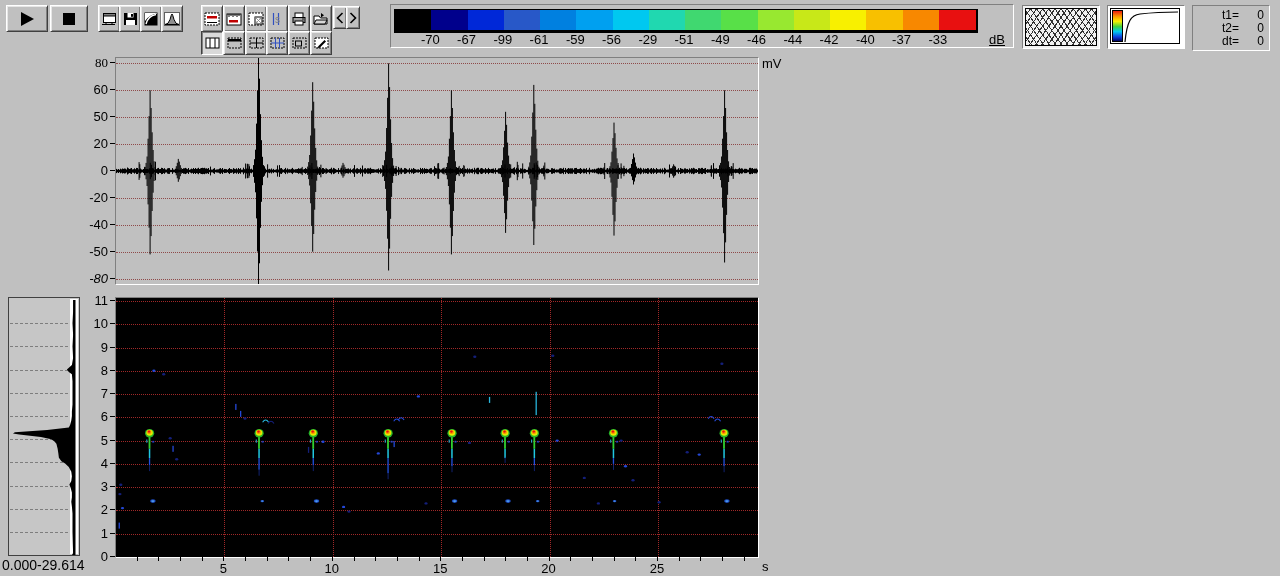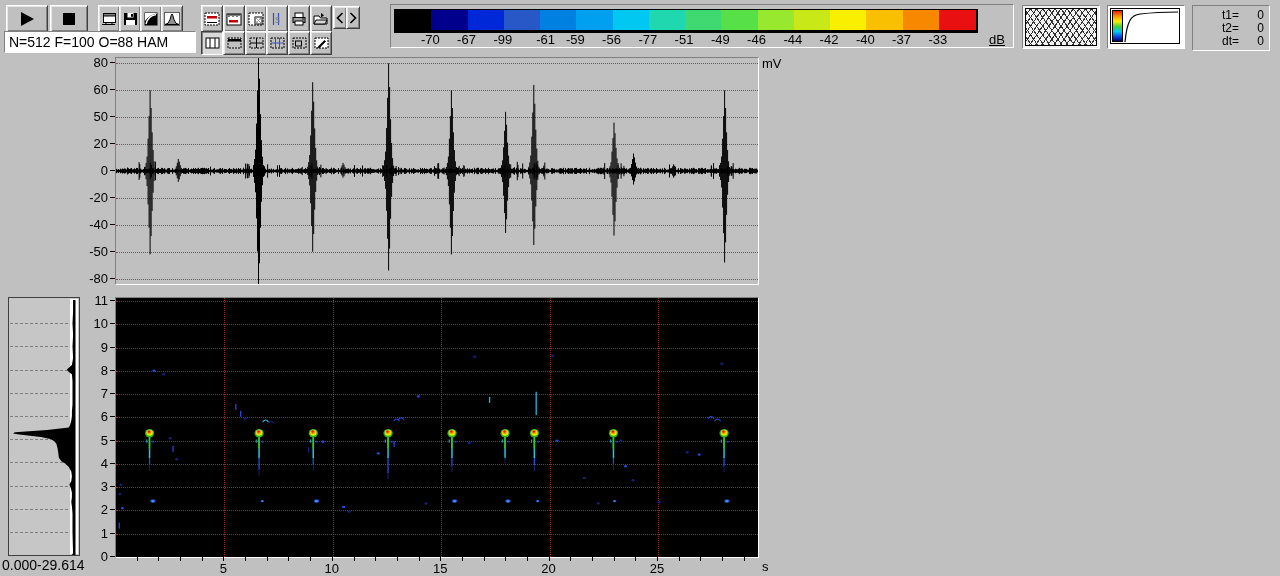--- a/index.html
+++ b/index.html
@@ -111,23 +111,20 @@
     <svg width="8" height="12" viewBox="0 0 8 12">
         <path d="M6.5,1 L1.5,6 L6.5,11" stroke="#000" stroke-width="1.6" fill="none"></path>
       </svg>
   </div>
   <div class="btn" style="left:346px;top:6px;width:12px;height:21px;">
     <svg width="8" height="12" viewBox="0 0 8 12">
         <path d="M1.5,1 L6.5,6 L1.5,11" stroke="#000" stroke-width="1.6" fill="none"></path>
       </svg>
   </div>
 
-  <div class="sunken" style="position:absolute;left:4px;top:31px;width:190px;height:20px;background:#fff;display:flex;align-items:center;">
-    <span class="lbl" style="padding-left:4px;font-size:14px;">N=512 F=100 O=88 HAM</span>
-  </div>
 
   <div class="btn pressed" style="left:201px;top:31px;width:20px;height:22px;">
     <svg width="15" height="12" viewBox="0 0 15 12">
       <rect x="1" y="1" width="13" height="10" fill="#fff" stroke="#000"></rect>
         <path d="M5,1 v10 M10,1 v10" stroke="#000"></path>
       </svg>
   </div>
   <div class="btn" style="left:223px;top:31px;width:20px;height:22px;">
     <svg width="15" height="12" viewBox="0 0 15 12">
       <rect x="1" y="1" width="13" height="10" fill="none" stroke="#000" stroke-dasharray="2 1"></rect>
@@ -178,24 +175,24 @@
           <div style="position: absolute; left: 435px; top: 0px; width: 36.75px; height: 20px; background: rgb(248, 240, 0);"></div>
           <div style="position: absolute; left: 471.25px; top: 0px; width: 36.75px; height: 20px; background: rgb(248, 192, 0);"></div>
           <div style="position: absolute; left: 507.5px; top: 0px; width: 36.75px; height: 20px; background: rgb(248, 136, 0);"></div>
           <div style="position: absolute; left: 543.75px; top: 0px; width: 36.75px; height: 20px; background: rgb(232, 16, 16);"></div>
         </div>
     </div>
     <div id="colorbar-labels" class="abs" style="left:3px;top:27px;width:582px;height:14px;">
         <div style="position: absolute; left: 20.3px; top: 0px; width: 32px; text-align: center; font-size: 13px;">-70</div>
         <div style="position: absolute; left: 56.5px; top: 0px; width: 32px; text-align: center; font-size: 13px;">-67</div>
         <div style="position: absolute; left: 92.8px; top: 0px; width: 32px; text-align: center; font-size: 13px;">-99</div>
-        <div style="position: absolute; left: 129px; top: 0px; width: 32px; text-align: right; font-size: 13px;">-61</div>
+        <div style="position: absolute; left: 129px; top: 0px; width: 32px; text-align: center; font-size: 13px;">-61</div>
         <div style="position: absolute; left: 165.3px; top: 0px; width: 32px; text-align: center; font-size: 13px;">-59</div>
         <div style="position: absolute; left: 201.5px; top: 0px; width: 32px; text-align: center; font-size: 13px;">-56</div>
-        <div style="position: absolute; left: 237.8px; top: 0px; width: 32px; text-align: center; font-size: 13px;">-77</div>
+        <div style="position: absolute; left: 237.8px; top: 0px; width: 32px; text-align: center; font-size: 13px;">-29</div>
         <div style="position: absolute; left: 274px; top: 0px; width: 32px; text-align: center; font-size: 13px;">-51</div>
         <div style="position: absolute; left: 310.3px; top: 0px; width: 32px; text-align: center; font-size: 13px;">-49</div>
         <div style="position: absolute; left: 346.5px; top: 0px; width: 32px; text-align: center; font-size: 13px;">-46</div>
         <div style="position: absolute; left: 382.8px; top: 0px; width: 32px; text-align: center; font-size: 13px;">-44</div>
         <div style="position: absolute; left: 419px; top: 0px; width: 32px; text-align: center; font-size: 13px;">-42</div>
         <div style="position: absolute; left: 455.3px; top: 0px; width: 32px; text-align: center; font-size: 13px;">-40</div>
         <div style="position: absolute; left: 491.5px; top: 0px; width: 32px; text-align: center; font-size: 13px;">-37</div>
         <div style="position: absolute; left: 527.8px; top: 0px; width: 32px; text-align: center; font-size: 13px;">-33</div>
       </div>
     <span class="ticktxt" style="left:588px;top:28px;width:26px;text-decoration:underline;">dB</span>
@@ -254,29 +251,29 @@
         <div class="hgrid" style="position: absolute; top: 220.6px;"></div>
       </div>
     <div id="wf-svg" style="position:absolute;left:0;top:0;width:642px;height:226px;">
         <svg width="642" height="226" viewBox="0 0 642 226">
           <path d="M0.5,110.9V115.1M1.5,111.7V114.3M2.5,111.0V115.0M3.5,111.8V114.2M4.5,110.7V115.3M5.5,111.3V114.7M6.5,110.5V115.5M7.5,110.9V115.1M8.5,110.5V115.5M9.5,110.7V115.3M10.5,111.5V114.5M11.5,109.5V116.5M12.5,110.3V115.7M13.5,111.0V115.0M14.5,110.5V115.5M15.5,110.0V116.0M16.5,111.4V114.6M17.5,111.2V114.8M18.5,110.3V115.7M19.5,111.2V114.8M20.5,109.9V116.1M21.5,110.0V116.0M22.5,111.4V114.6M23.5,111.1V114.9M24.5,110.5V115.5M25.5,111.4V114.6M26.5,111.7V114.3M27.5,111.0V115.0M28.5,109.4V116.6M29.5,111.0V115.0M30.5,111.0V115.0M31.5,111.0V115.0M32.5,111.4V114.6M33.5,110.3V115.7M34.5,111.3V114.7M35.5,106.8V119.2M36.5,110.1V115.9M37.5,110.5V115.5M38.5,111.9V114.1M39.5,111.2V114.8M40.5,111.1V114.9M41.5,110.3V115.7M42.5,109.9V116.1M43.5,111.1V114.9M44.5,111.0V115.0M45.5,109.8V116.2M46.5,110.0V116.0M47.5,110.9V115.1M48.5,110.2V115.8M49.5,111.4V114.6M50.5,111.6V114.4M51.5,110.4V115.6M52.5,110.1V115.9M53.5,110.1V115.9M54.5,111.8V114.2M55.5,111.9V114.1M56.5,110.1V115.9M57.5,111.6V114.4M58.5,111.8V114.2M59.5,110.9V115.1M60.5,111.2V114.8M61.5,111.3V114.7M62.5,111.6V114.4M63.5,111.9V114.1M64.5,111.7V114.3M65.5,111.7V114.3M66.5,111.0V115.0M67.5,110.3V115.7M68.5,110.3V115.7M69.5,109.9V116.1M70.5,110.5V115.5M71.5,111.2V114.8M72.5,110.0V116.0M73.5,111.8V114.2M74.5,111.3V114.7M75.5,110.6V115.4M76.5,111.1V114.9M77.5,110.0V116.0M78.5,111.0V115.0M79.5,110.0V116.0M80.5,110.9V115.1M81.5,110.5V115.5M82.5,109.8V116.2M83.5,111.0V115.0M84.5,110.4V115.6M85.5,110.0V116.0M86.5,109.8V116.2M87.5,110.1V115.9M88.5,109.8V116.2M89.5,110.5V115.5M90.5,110.3V115.7M91.5,110.8V115.2M92.5,110.0V116.0M93.5,111.8V114.2M94.5,108.6V117.4M95.5,111.6V114.4M96.5,111.6V114.4M97.5,110.8V115.2M98.5,110.1V115.9M99.5,111.8V114.2M100.5,111.5V114.5M101.5,111.4V114.6M102.5,111.3V114.7M103.5,110.6V115.4M104.5,110.1V115.9M105.5,111.2V114.8M106.5,110.0V116.0M107.5,111.7V114.3M108.5,110.9V115.1M109.5,111.1V114.9M110.5,111.2V114.8M111.5,111.8V114.2M112.5,110.9V115.1M113.5,110.0V116.0M114.5,111.1V114.9M115.5,111.1V114.9M116.5,111.6V114.4M117.5,110.1V115.9M118.5,110.8V115.2M119.5,111.2V114.8M120.5,110.3V115.7M121.5,111.4V114.6M122.5,110.0V116.0M123.5,111.1V114.9M124.5,110.2V115.8M125.5,111.7V114.3M126.5,111.6V114.4M127.5,109.7V116.3M128.5,111.2V114.8M129.5,111.6V114.4M130.5,110.6V115.4M131.5,110.4V115.6M132.5,110.7V115.3M133.5,108.3V117.7M134.5,111.2V114.8M135.5,110.7V115.3M136.5,111.7V114.3M137.5,110.1V115.9M138.5,110.8V115.2M139.5,110.6V115.4M140.5,111.7V114.3M141.5,111.1V114.9M142.5,110.3V115.7M143.5,111.0V115.0M144.5,111.0V115.0M145.5,110.0V116.0M146.5,111.4V114.6M147.5,111.8V114.2M148.5,108.3V117.7M149.5,110.6V115.4M150.5,111.8V114.2M151.5,111.6V114.4M152.5,111.3V114.7M153.5,110.8V115.2M154.5,111.5V114.5M155.5,110.5V115.5M156.5,111.7V114.3M157.5,110.9V115.1M158.5,111.9V114.1M159.5,111.7V114.3M160.5,111.3V114.7M161.5,107.4V118.6M162.5,111.6V114.4M163.5,107.1V118.9M164.5,110.3V115.7M165.5,110.0V116.0M166.5,111.3V114.7M167.5,111.8V114.2M168.5,111.1V114.9M169.5,109.9V116.1M170.5,111.6V114.4M171.5,110.4V115.6M172.5,111.4V114.6M173.5,111.2V114.8M174.5,111.4V114.6M175.5,110.8V115.2M176.5,109.9V116.1M177.5,111.2V114.8M178.5,111.6V114.4M179.5,111.2V114.8M180.5,111.2V114.8M181.5,111.0V115.0M182.5,110.2V115.8M183.5,110.8V115.2M184.5,110.5V115.5M185.5,110.3V115.7M186.5,111.4V114.6M187.5,111.4V114.6M188.5,111.0V115.0M189.5,110.1V115.9M190.5,110.9V115.1M191.5,111.4V114.6M192.5,110.4V115.6M193.5,110.4V115.6M194.5,110.9V115.1M195.5,111.8V114.2M196.5,111.3V114.7M197.5,111.0V115.0M198.5,111.2V114.8M199.5,110.9V115.1M200.5,110.7V115.3M201.5,110.2V115.8M202.5,110.4V115.6M203.5,109.0V117.0M204.5,109.9V116.1M205.5,111.3V114.7M206.5,110.0V116.0M207.5,110.1V115.9M208.5,111.1V114.9M209.5,111.6V114.4M210.5,110.7V115.3M211.5,111.2V114.8M212.5,111.7V114.3M213.5,111.1V114.9M214.5,110.8V115.2M215.5,109.7V116.3M216.5,111.4V114.6M217.5,109.9V116.1M218.5,110.4V115.6M219.5,111.1V114.9M220.5,111.7V114.3M221.5,111.9V114.1M222.5,110.1V115.9M223.5,111.9V114.1M224.5,111.5V114.5M225.5,109.8V116.2M226.5,111.9V114.1M227.5,110.7V115.3M228.5,111.7V114.3M229.5,110.9V115.1M230.5,110.9V115.1M231.5,110.7V115.3M232.5,110.4V115.6M233.5,111.3V114.7M234.5,110.5V115.5M235.5,111.9V114.1M236.5,111.2V114.8M237.5,110.3V115.7M238.5,107.1V118.9M239.5,111.4V114.6M240.5,110.5V115.5M241.5,110.2V115.8M242.5,111.1V114.9M243.5,111.3V114.7M244.5,109.9V116.1M245.5,111.2V114.8M246.5,107.5V118.5M247.5,111.5V114.5M248.5,110.4V115.6M249.5,110.2V115.8M250.5,111.3V114.7M251.5,110.3V115.7M252.5,110.3V115.7M253.5,110.6V115.4M254.5,109.8V116.2M255.5,110.9V115.1M256.5,111.1V114.9M257.5,111.1V114.9M258.5,111.4V114.6M259.5,111.6V114.4M260.5,111.3V114.7M261.5,111.2V114.8M262.5,110.4V115.6M263.5,111.8V114.2M264.5,111.7V114.3M265.5,111.2V114.8M266.5,111.8V114.2M267.5,108.7V117.3M268.5,110.8V115.2M269.5,111.6V114.4M270.5,110.8V115.2M271.5,110.9V115.1M272.5,111.7V114.3M273.5,110.5V115.5M274.5,110.2V115.8M275.5,110.0V116.0M276.5,110.5V115.5M277.5,110.3V115.7M278.5,110.4V115.6M279.5,110.0V116.0M280.5,110.4V115.6M281.5,111.7V114.3M282.5,108.9V117.1M283.5,111.8V114.2M284.5,111.3V114.7M285.5,109.9V116.1M286.5,111.5V114.5M287.5,111.6V114.4M288.5,110.1V115.9M289.5,110.2V115.8M290.5,110.8V115.2M291.5,111.7V114.3M292.5,111.6V114.4M293.5,110.2V115.8M294.5,111.9V114.1M295.5,110.6V115.4M296.5,111.3V114.7M297.5,110.0V116.0M298.5,110.8V115.2M299.5,111.2V114.8M300.5,111.7V114.3M301.5,111.5V114.5M302.5,111.3V114.7M303.5,111.9V114.1M304.5,109.9V116.1M305.5,111.1V114.9M306.5,110.0V116.0M307.5,111.3V114.7M308.5,110.1V115.9M309.5,111.0V115.0M310.5,110.7V115.3M311.5,111.0V115.0M312.5,111.6V114.4M313.5,110.8V115.2M314.5,110.2V115.8M315.5,110.2V115.8M316.5,111.7V114.3M317.5,111.3V114.7M318.5,108.2V117.8M319.5,109.9V116.1M320.5,110.3V115.7M321.5,111.2V114.8M322.5,111.2V114.8M323.5,110.7V115.3M324.5,111.6V114.4M325.5,111.3V114.7M326.5,110.4V115.6M327.5,110.3V115.7M328.5,111.6V114.4M329.5,110.8V115.2M330.5,111.0V115.0M331.5,111.5V114.5M332.5,111.3V114.7M333.5,110.8V115.2M334.5,110.2V115.8M335.5,111.1V114.9M336.5,111.0V115.0M337.5,111.4V114.6M338.5,111.6V114.4M339.5,111.0V115.0M340.5,109.9V116.1M341.5,109.9V116.1M342.5,109.5V116.5M343.5,111.7V114.3M344.5,110.2V115.8M345.5,110.9V115.1M346.5,109.9V116.1M347.5,111.7V114.3M348.5,111.3V114.7M349.5,110.8V115.2M350.5,111.3V114.7M351.5,110.3V115.7M352.5,111.4V114.6M353.5,110.5V115.5M354.5,111.4V114.6M355.5,111.1V114.9M356.5,110.6V115.4M357.5,111.9V114.1M358.5,109.8V116.2M359.5,111.5V114.5M360.5,110.4V115.6M361.5,109.8V116.2M362.5,109.8V116.2M363.5,111.7V114.3M364.5,110.5V115.5M365.5,110.0V116.0M366.5,110.4V115.6M367.5,111.2V114.8M368.5,111.4V114.6M369.5,110.0V116.0M370.5,111.2V114.8M371.5,111.2V114.8M372.5,109.9V116.1M373.5,111.0V115.0M374.5,111.4V114.6M375.5,110.9V115.1M376.5,110.8V115.2M377.5,110.5V115.5M378.5,111.7V114.3M379.5,110.1V115.9M380.5,111.9V114.1M381.5,111.6V114.4M382.5,110.4V115.6M383.5,110.3V115.7M384.5,109.9V116.1M385.5,111.0V115.0M386.5,111.7V114.3M387.5,110.0V116.0M388.5,111.1V114.9M389.5,110.9V115.1M390.5,111.4V114.6M391.5,110.0V116.0M392.5,111.6V114.4M393.5,111.2V114.8M394.5,111.4V114.6M395.5,110.9V115.1M396.5,110.7V115.3M397.5,110.1V115.9M398.5,110.2V115.8M399.5,111.4V114.6M400.5,109.8V116.2M401.5,110.9V115.1M402.5,110.5V115.5M403.5,111.9V114.1M404.5,110.3V115.7M405.5,110.7V115.3M406.5,110.0V116.0M407.5,111.4V114.6M408.5,110.8V115.2M409.5,111.2V114.8M410.5,111.9V114.1M411.5,111.8V114.2M412.5,110.2V115.8M413.5,110.4V115.6M414.5,110.8V115.2M415.5,111.4V114.6M416.5,109.8V116.2M417.5,109.9V116.1M418.5,110.1V115.9M419.5,111.9V114.1M420.5,111.4V114.6M421.5,111.7V114.3M422.5,111.6V114.4M423.5,110.3V115.7M424.5,111.2V114.8M425.5,110.3V115.7M426.5,110.2V115.8M427.5,109.6V116.4M428.5,110.3V115.7M429.5,111.5V114.5M430.5,110.7V115.3M431.5,110.7V115.3M432.5,110.9V115.1M433.5,111.7V114.3M434.5,111.9V114.1M435.5,110.2V115.8M436.5,110.2V115.8M437.5,110.9V115.1M438.5,110.6V115.4M439.5,111.8V114.2M440.5,111.4V114.6M441.5,111.6V114.4M442.5,111.5V114.5M443.5,110.5V115.5M444.5,110.2V115.8M445.5,110.4V115.6M446.5,110.9V115.1M447.5,109.8V116.2M448.5,111.9V114.1M449.5,110.0V116.0M450.5,111.6V114.4M451.5,110.8V115.2M452.5,110.0V116.0M453.5,110.6V115.4M454.5,110.3V115.7M455.5,110.4V115.6M456.5,110.3V115.7M457.5,111.6V114.4M458.5,110.2V115.8M459.5,110.0V116.0M460.5,109.9V116.1M461.5,111.1V114.9M462.5,111.1V114.9M463.5,110.8V115.2M464.5,110.0V116.0M465.5,110.9V115.1M466.5,111.6V114.4M467.5,110.6V115.4M468.5,110.7V115.3M469.5,111.3V114.7M470.5,110.1V115.9M471.5,111.9V114.1M472.5,111.6V114.4M473.5,109.8V116.2M474.5,111.7V114.3M475.5,111.7V114.3M476.5,111.2V114.8M477.5,111.5V114.5M478.5,110.8V115.2M479.5,111.5V114.5M480.5,110.7V115.3M481.5,110.4V115.6M482.5,109.8V116.2M483.5,110.5V115.5M484.5,109.8V116.2M485.5,109.9V116.1M486.5,110.4V115.6M487.5,110.4V115.6M488.5,110.9V115.1M489.5,111.8V114.2M490.5,111.5V114.5M491.5,110.0V116.0M492.5,111.7V114.3M493.5,110.3V115.7M494.5,110.8V115.2M495.5,111.6V114.4M496.5,110.2V115.8M497.5,110.5V115.5M498.5,110.9V115.1M499.5,110.7V115.3M500.5,110.4V115.6M501.5,110.9V115.1M502.5,110.9V115.1M503.5,109.8V116.2M504.5,110.9V115.1M505.5,110.2V115.8M506.5,110.3V115.7M507.5,110.2V115.8M508.5,110.0V116.0M509.5,110.9V115.1M510.5,110.3V115.7M511.5,111.7V114.3M512.5,111.2V114.8M513.5,110.3V115.7M514.5,110.4V115.6M515.5,110.2V115.8M516.5,111.8V114.2M517.5,111.7V114.3M518.5,111.7V114.3M519.5,109.8V116.2M520.5,110.6V115.4M521.5,110.5V115.5M522.5,109.9V116.1M523.5,110.7V115.3M524.5,109.7V116.3M525.5,110.5V115.5M526.5,111.7V114.3M527.5,110.2V115.8M528.5,111.3V114.7M529.5,110.6V115.4M530.5,111.0V115.0M531.5,110.1V115.9M532.5,110.3V115.7M533.5,111.6V114.4M534.5,110.7V115.3M535.5,110.0V116.0M536.5,111.3V114.7M537.5,110.1V115.9M538.5,111.1V114.9M539.5,111.5V114.5M540.5,110.0V116.0M541.5,111.1V114.9M542.5,111.4V114.6M543.5,111.3V114.7M544.5,110.6V115.4M545.5,111.7V114.3M546.5,110.4V115.6M547.5,111.8V114.2M548.5,109.8V116.2M549.5,110.7V115.3M550.5,111.8V114.2M551.5,111.6V114.4M552.5,111.5V114.5M553.5,106.5V119.5M554.5,110.3V115.7M555.5,110.4V115.6M556.5,110.9V115.1M557.5,111.5V114.5M558.5,110.3V115.7M559.5,108.7V117.3M560.5,111.9V114.1M561.5,111.5V114.5M562.5,110.2V115.8M563.5,111.9V114.1M564.5,110.0V116.0M565.5,110.7V115.3M566.5,110.9V115.1M567.5,111.5V114.5M568.5,110.4V115.6M569.5,110.4V115.6M570.5,111.2V114.8M571.5,110.9V115.1M572.5,111.8V114.2M573.5,110.4V115.6M574.5,111.4V114.6M575.5,110.1V115.9M576.5,110.6V115.4M577.5,109.8V116.2M578.5,110.4V115.6M579.5,111.2V114.8M580.5,111.0V115.0M581.5,111.9V114.1M582.5,110.2V115.8M583.5,110.2V115.8M584.5,110.7V115.3M585.5,109.9V116.1M586.5,109.9V116.1M587.5,111.0V115.0M588.5,110.5V115.5M589.5,110.0V116.0M590.5,111.8V114.2M591.5,111.1V114.9M592.5,111.4V114.6M593.5,111.4V114.6M594.5,111.0V115.0M595.5,111.0V115.0M596.5,111.2V114.8M597.5,111.7V114.3M598.5,110.5V115.5M599.5,110.6V115.4M600.5,110.2V115.8M601.5,111.2V114.8M602.5,111.0V115.0M603.5,107.3V118.7M604.5,111.1V114.9M605.5,109.8V116.2M606.5,111.1V114.9M607.5,110.6V115.4M608.5,111.2V114.8M609.5,110.5V115.5M610.5,110.8V115.2M611.5,110.2V115.8M612.5,111.6V114.4M613.5,111.0V115.0M614.5,110.4V115.6M615.5,109.2V116.8M616.5,110.9V115.1M617.5,111.0V115.0M618.5,111.3V114.7M619.5,110.7V115.3M620.5,111.1V114.9M621.5,111.2V114.8M622.5,110.7V115.3M623.5,109.8V116.2M624.5,110.8V115.2M625.5,110.3V115.7M626.5,110.6V115.4M627.5,111.7V114.3M628.5,110.8V115.2M629.5,110.8V115.2M630.5,110.9V115.1M631.5,111.6V114.4M632.5,111.7V114.3M633.5,109.9V116.1M634.5,109.8V116.2M635.5,110.4V115.6M636.5,110.0V116.0M637.5,111.1V114.9M638.5,110.6V115.4M639.5,110.7V115.3M640.5,110.5V115.5M641.5,111.6V114.4M29.1,109.0V117.2M30.1,104.9V121.3M31.1,98.5V128.0M32.1,80.7V146.4M33.1,58.1V169.7M34.1,32.3V196.4M35.1,50.0V178.1M36.1,74.3V153.0M37.1,92.0V134.7M38.1,103.3V123.0M39.1,109.0V117.2M28.8,108.8V117.2M23.1,104.1V121.9M39.5,103.7V122.3M34.8,110.1V115.9M23.8,106.2V119.8M36.0,110.1V115.9M34.3,104.8V121.2M59.3,110.8V114.9M60.3,108.2V117.3M61.3,104.8V120.3M62.3,100.9V123.8M63.3,103.6V121.4M64.3,107.2V118.2M65.3,109.9V115.8M137.5,107.1V118.9M138.5,101.2V124.8M139.5,91.7V134.3M140.5,65.6V160.4M141.5,32.5V193.5M142.5,0.0V226.0M143.5,20.7V205.3M144.5,56.2V169.8M145.5,82.2V143.8M146.5,98.8V127.2M147.5,107.1V118.9M129.6,105.5V120.5M131.3,106.1V119.9M145.1,104.1V121.9M132.9,106.2V119.8M146.0,109.6V116.4M131.7,105.7V120.3M151.6,106.3V119.7M191.7,108.6V117.0M192.7,104.1V121.1M193.7,97.0V127.5M194.7,77.5V145.3M195.7,52.6V167.9M196.7,24.2V193.7M197.7,43.7V176.0M198.7,70.4V151.7M199.7,89.9V134.0M200.7,102.3V122.7M201.7,108.6V117.0M195.9,105.0V121.0M194.0,107.3V118.7M193.0,110.2V115.8M210.0,110.1V115.9M204.9,106.7V119.3M186.2,108.9V117.1M195.9,109.3V116.7M225.0,109.8V115.7M226.0,107.5V117.6M227.0,104.9V119.7M228.0,106.7V118.2M229.0,109.1V116.2M230.0,110.9V114.7M267.6,107.6V118.0M268.6,102.2V123.0M269.6,93.6V130.9M270.6,70.0V152.8M271.6,39.8V180.7M272.6,5.4V212.5M273.6,29.1V190.6M274.6,61.3V160.8M275.6,85.0V138.9M276.6,100.1V124.9M277.6,107.6V118.0M275.9,108.5V117.5M270.6,106.9V119.1M266.7,107.1V118.9M264.5,110.3V115.7M275.8,108.7V117.3M280.1,108.0V118.0M284.0,109.9V116.1M330.4,109.0V117.2M331.4,104.9V121.3M332.4,98.5V128.0M333.4,80.7V146.4M334.4,58.1V169.7M335.4,32.3V196.4M336.4,50.0V178.1M337.4,74.3V153.0M338.4,92.0V134.7M339.4,103.3V123.0M340.4,109.0V117.2M321.8,105.4V120.6M328.1,109.6V116.4M322.6,105.1V120.9M348.2,108.1V117.9M322.2,109.9V116.1M347.8,107.1V118.9M343.2,107.9V118.1M384.6,110.0V116.1M385.6,107.1V119.2M386.6,102.3V124.1M387.6,89.3V137.8M388.6,72.8V155.1M389.6,53.8V174.9M390.6,66.8V161.3M391.6,84.6V142.7M392.6,97.6V129.1M393.6,105.9V120.4M394.6,110.0V116.1M389.0,106.4V119.6M402.0,106.9V119.1M398.4,109.2V116.8M401.3,103.8V122.2M386.2,109.0V117.0M386.7,109.8V116.2M394.7,106.4V119.6M412.8,108.7V116.7M413.8,104.4V120.4M414.8,97.5V126.3M415.8,78.6V142.6M416.8,54.5V163.3M417.8,26.9V187.0M418.8,45.8V170.7M419.8,71.7V148.5M420.8,90.6V132.2M421.8,102.7V121.9M422.8,108.7V116.7M420.2,104.5V121.5M427.8,107.6V118.4M406.7,105.4V120.6M428.8,104.5V121.5M418.7,106.8V119.2M418.2,105.2V120.8M421.6,106.8V119.2M493.0,110.6V116.2M494.0,108.2V119.5M495.0,104.3V124.6M496.0,93.6V138.8M497.0,80.1V156.9M498.0,64.6V177.6M499.0,75.2V163.4M500.0,89.8V144.0M501.0,100.4V129.8M502.0,107.2V120.7M503.0,110.6V116.2M505.1,105.4V120.6M491.1,110.3V115.7M488.1,109.1V116.9M507.9,107.8V118.2M502.1,105.0V121.0M505.2,109.3V116.7M488.7,105.0V121.0M514.5,109.9V115.4M515.5,106.0V118.4M516.5,101.1V122.1M517.5,95.5V126.5M518.5,99.4V123.5M519.5,104.6V119.5M520.5,108.5V116.5M521.5,110.9V114.6M555.6,110.3V115.7M556.6,108.4V117.6M557.6,106.3V119.7M558.6,107.8V118.2M559.6,109.8V116.2M603.6,109.0V117.6M604.6,104.9V122.1M605.6,98.5V129.5M606.6,80.7V149.6M607.6,58.1V175.2M608.6,32.3V204.5M609.6,50.0V184.4M610.6,74.3V156.9M611.6,92.0V136.8M612.6,103.3V124.0M613.6,109.0V117.6M595.4,107.2V118.8M617.2,105.1V120.9M595.3,108.3V117.7M615.3,108.0V118.0M612.0,107.6V118.4M616.0,108.6V117.4M597.5,105.1V120.9" stroke="#000000" stroke-width="1" fill="none"></path>
         </svg>
       </div>
   </div>
   <span class="lbl" style="position:absolute;left:762px;top:57px;">mV</span>
   <div id="wf-ylabels">
-      <div style="position: absolute; left: 78px; top: 55.4px; width: 30px; text-align: right; font-size: 13px;">80</div>
+      <div style="position: absolute; left: 78px; top: 55.4px; width: 30px; text-align: right; font-size: 13px; font-family: Liberation Serif, serif;">80</div>
       <div style="position: absolute; left: 78px; top: 82.3px; width: 30px; text-align: right; font-size: 13px;">60</div>
       <div style="position: absolute; left: 78px; top: 109.2px; width: 30px; text-align: right; font-size: 13px;">50</div>
       <div style="position: absolute; left: 78px; top: 136.1px; width: 30px; text-align: right; font-size: 13px;">20</div>
       <div style="position: absolute; left: 78px; top: 163px; width: 30px; text-align: right; font-size: 13px;">0</div>
       <div style="position: absolute; left: 78px; top: 189.9px; width: 30px; text-align: right; font-size: 13px;">-20</div>
       <div style="position: absolute; left: 78px; top: 216.8px; width: 30px; text-align: right; font-size: 13px;">-40</div>
       <div style="position: absolute; left: 78px; top: 243.7px; width: 30px; text-align: right; font-size: 13px;">-50</div>
-      <div style="position: absolute; left: 78px; top: 270.6px; width: 30px; text-align: right; font-size: 13px;">-80</div>
+      <div style="position: absolute; left: 78px; top: 270.6px; width: 30px; text-align: right; font-size: 13px; font-style: italic;">-80</div>
     </div>
 
   <div style="position:absolute;left:8px;top:297px;width:72px;height:259px;background:#c6c6c6;border:1px solid #404040;box-sizing:border-box;">
     <div id="sp-grid" style="position:absolute;left:0;top:0;width:70px;height:257px;">
         <div class="dash" style="position: absolute; top: 234px;"></div>
         <div class="dash" style="position: absolute; top: 210.8px;"></div>
         <div class="dash" style="position: absolute; top: 187.6px;"></div>
         <div class="dash" style="position: absolute; top: 164.4px;"></div>
         <div class="dash" style="position: absolute; top: 141.2px;"></div>
         <div class="dash" style="position: absolute; top: 118px;"></div>

